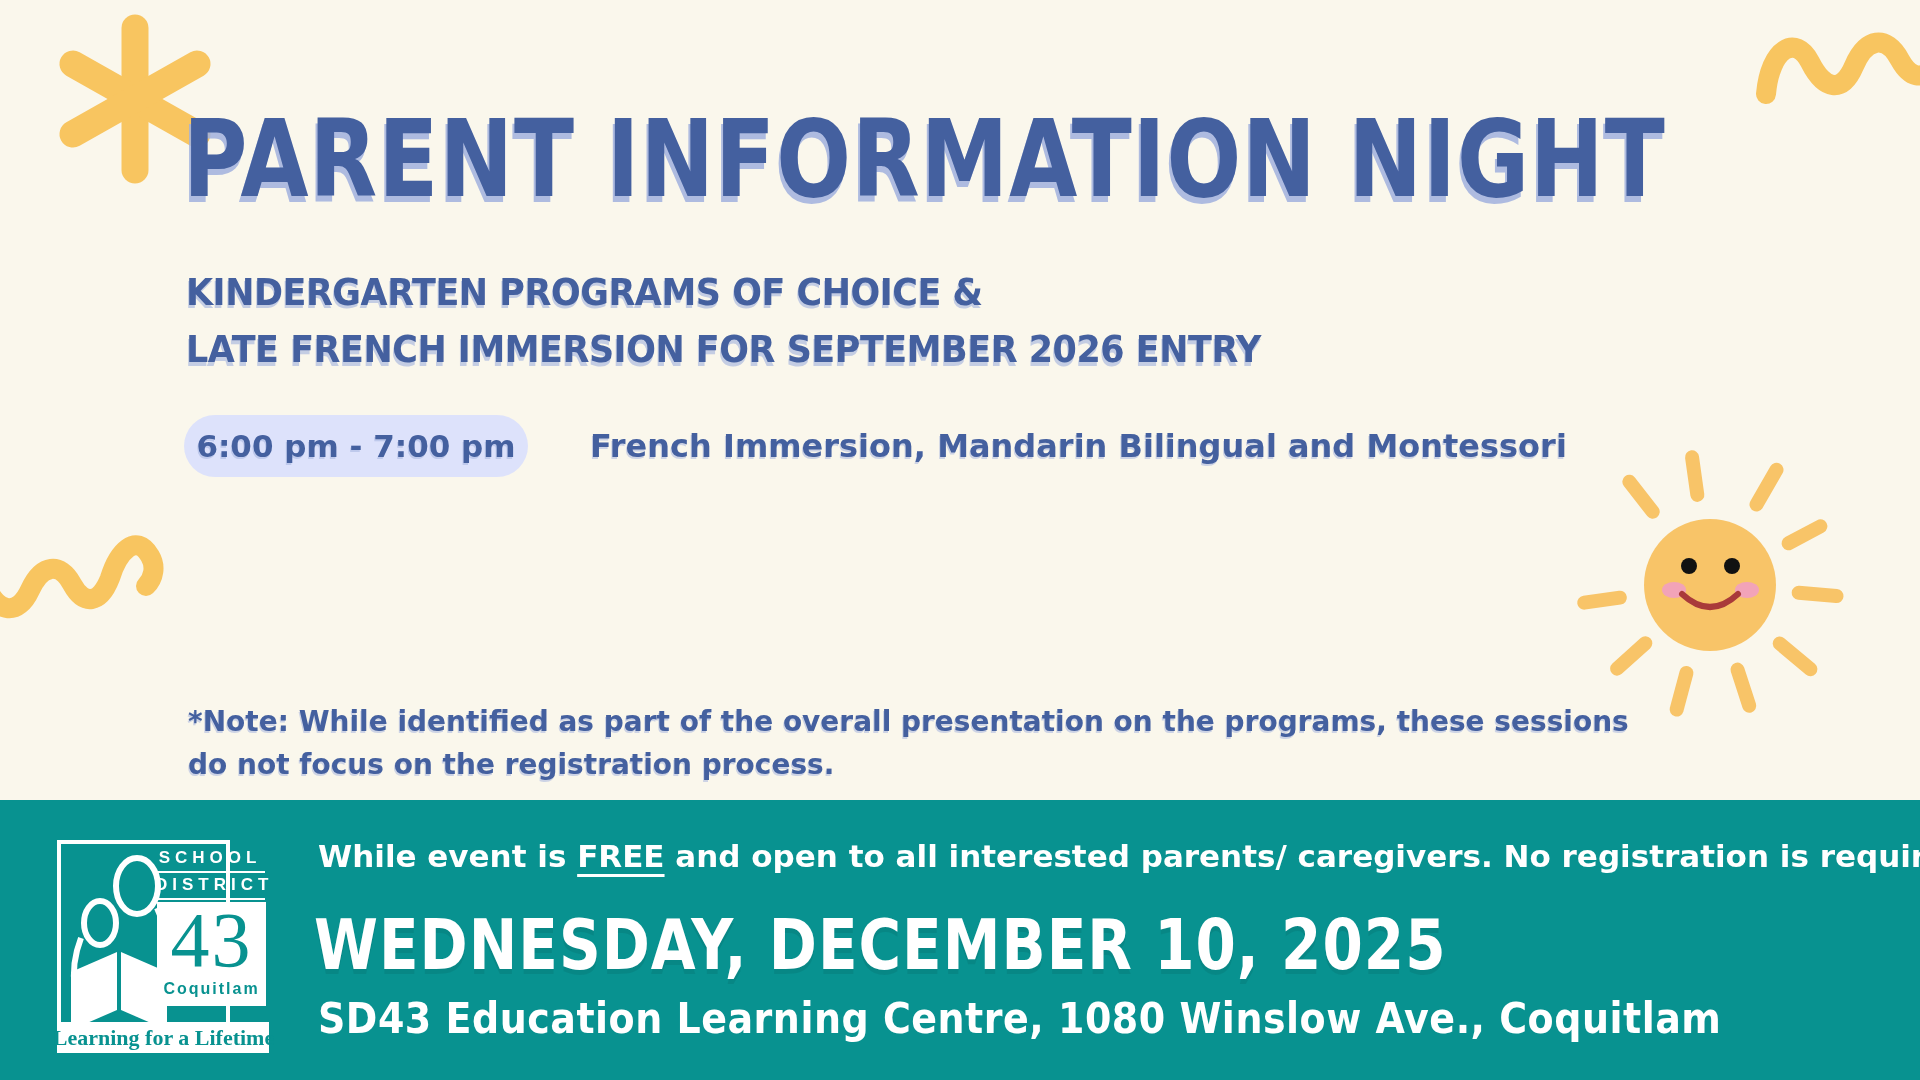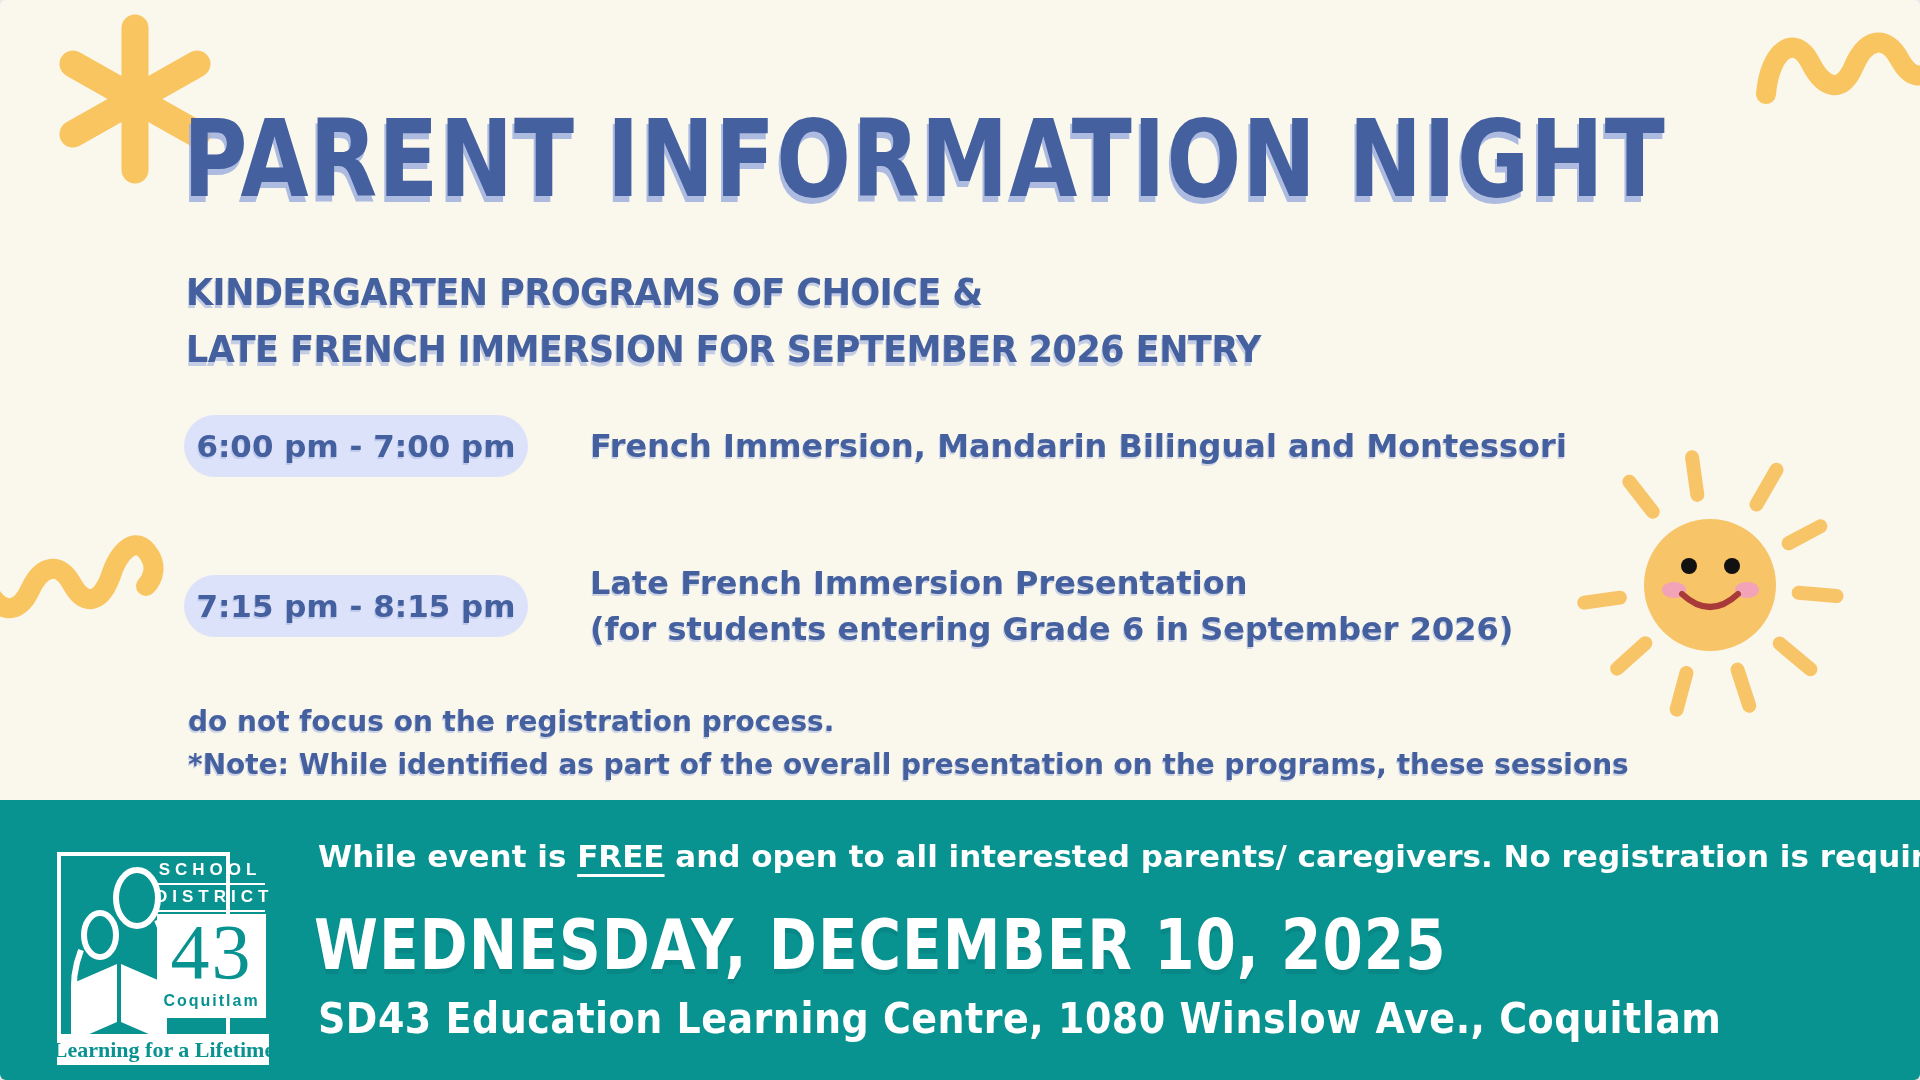--- a/index.html
+++ b/index.html
@@ -1,20 +1,19 @@
 <!DOCTYPE html>
 <html><head>
 <meta charset="utf-8">
 <style>
   html,body{margin:0;padding:0;background:#e8e8e8;}
   #canvas{
     position:relative;width:1920px;height:1080px;overflow:hidden;
     background:var(--cream,#faf7ec);
     font-family:"Liberation Sans",sans-serif;
-    border-radius:6px;
   }
   
   .deco{position:absolute;}
   .deco svg{display:block;overflow:visible;}
   
   .title{
     position:absolute;left:183px;top:96px;
     font-family:"DejaVu Sans",sans-serif;font-weight:bold;
     font-size:88px;letter-spacing:1px;white-space:nowrap;
     color:var(--blue,#44609f);
@@ -73,21 +72,21 @@
     transform:scaleY(1.2);transform-origin:top left;
     text-shadow:0 4px 0 rgba(0,0,0,.07);
   }
   .loc-line{
     position:absolute;left:318px;top:194px;white-space:nowrap;
     font-family:"DejaVu Sans",sans-serif;font-weight:bold;
     font-size:38px;letter-spacing:0.5px;color:#fff;
     transform:scaleY(1.1);transform-origin:top left;
   }
   
-  .logo{position:absolute;left:57px;top:40px;width:173px;height:213px;margin-top:12px;}
+  .logo{position:absolute;left:57px;top:40px;width:173px;height:213px;}
   .logo-frame{position:absolute;left:0;top:0;right:0;bottom:0;border:4px solid #fff;box-sizing:border-box;}
   .logo-school{
     position:absolute;left:96px;top:6px;width:112px;color:#fff;
     font-family:"Liberation Sans",sans-serif;font-size:17px;font-weight:bold;
     letter-spacing:5px;text-align:center;
   }
   .logo-school .lg-line{border-bottom:2px solid #fff;padding:2px 0 3px 2px;white-space:nowrap;}
   .logo-whitebox{
     position:absolute;left:100px;top:62px;width:109px;height:104px;background:#ffffff;
     display:flex;flex-direction:column;align-items:center;justify-content:flex-start;
@@ -185,31 +184,24 @@
     <div>LATE FRENCH IMMERSION FOR SEPTEMBER 2026 ENTRY</div>
   </div>
 
   <div class="session row1">
     <div class="pill">6:00 pm - 7:00 pm</div>
     <div class="desc">
       <div>French Immersion, Mandarin Bilingual and Montessori</div>
     </div>
   </div>
 
-  <div class="session row2">
-    <div class="pill">7:15 pm - 8:15 pm</div>
-    <div class="desc">
-      <div>Late French Immersion Presentation</div>
-      <div>(for students entering Grade 6 in September 2026)</div>
-    </div>
-  </div>
 
   <div class="note">
+    <div>*Note: While identified as part of the overall presentation on the programs, these sessions</div>
     <div>do not focus on the registration process.</div>
-    <div>*Note: While identified as part of the overall presentation on the programs, these sessions</div>
   </div>
 
   <div class="band">
 
     <div class="logo">
       <div class="logo-frame"></div>
       <div class="logo-figures">
         <svg width="120" height="190" viewBox="0 0 120 190">
           <g fill="none" stroke="#ffffff" stroke-width="6">
             <ellipse cx="78" cy="40" rx="21" ry="28"></ellipse>

